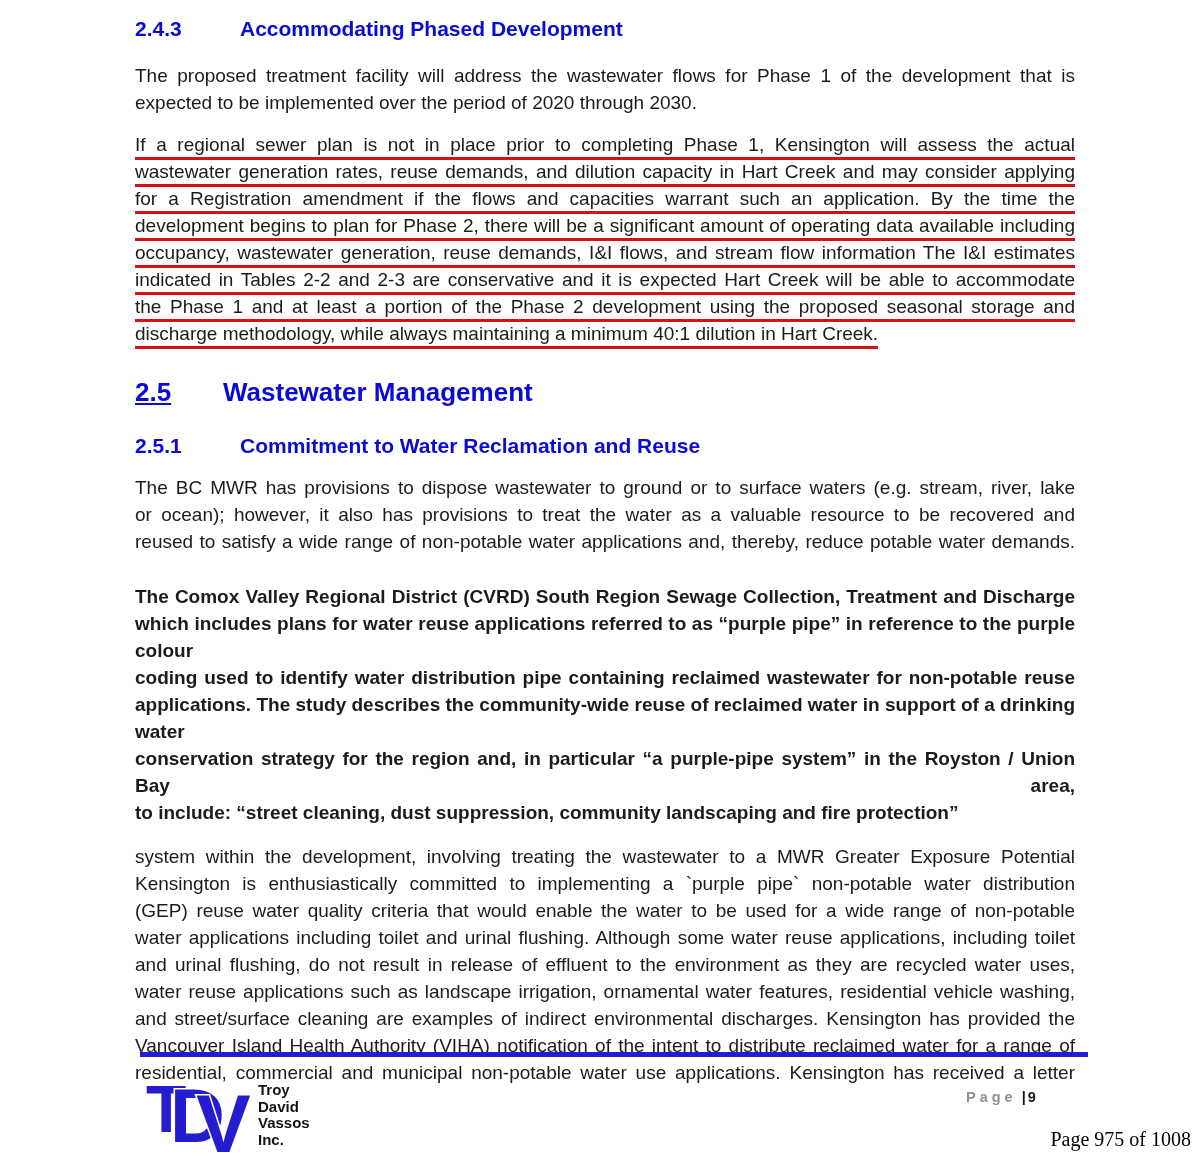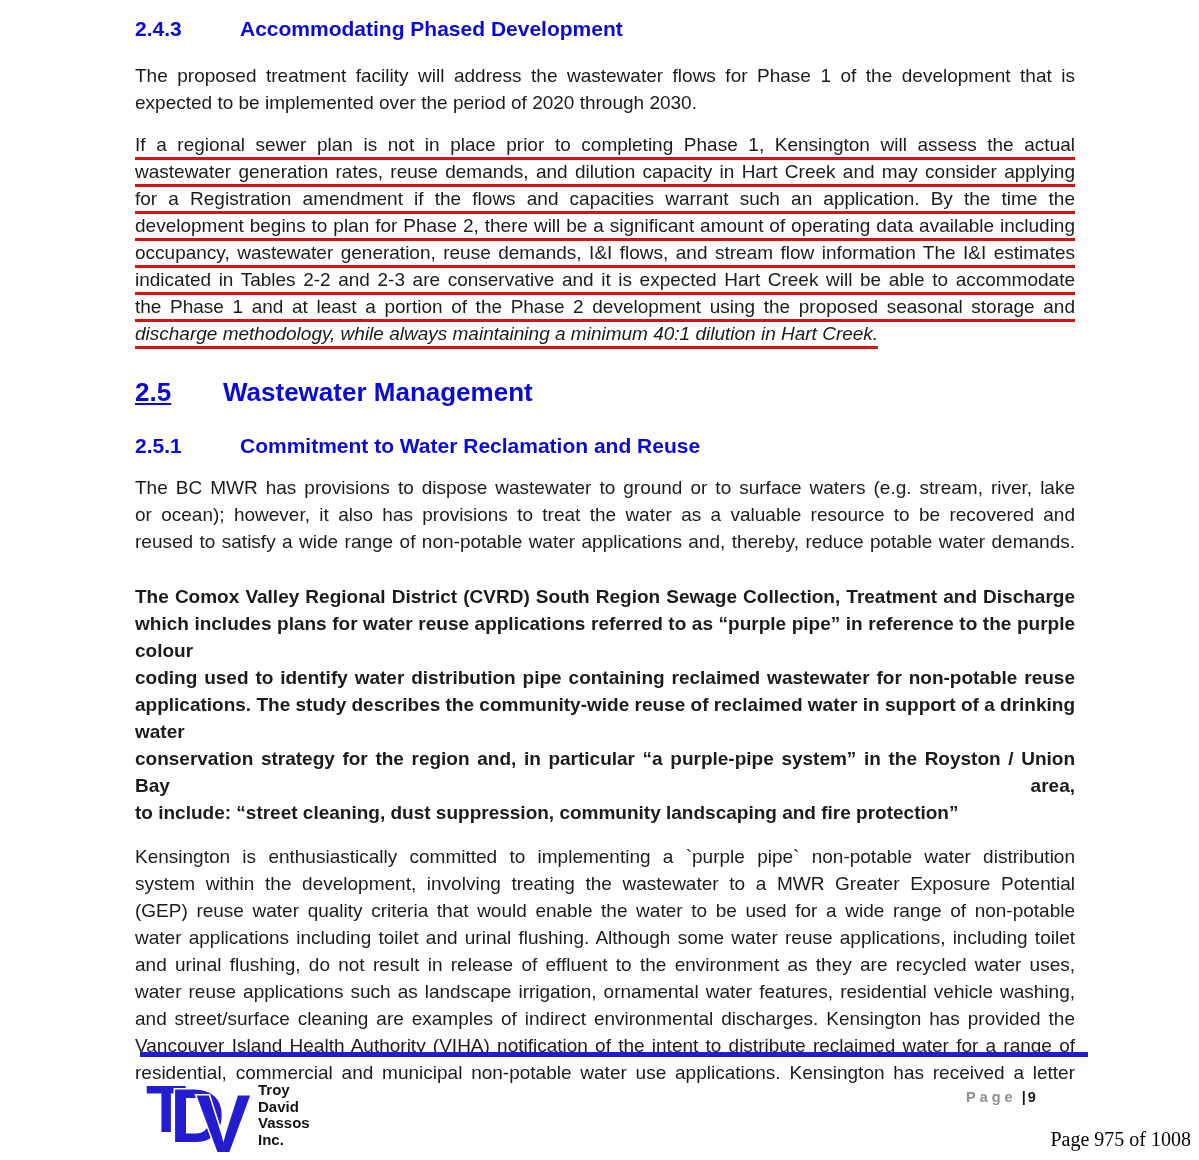--- a/index.html
+++ b/index.html
@@ -13,21 +13,21 @@
   .h-sub{font-size:21px;line-height:26px;}
   .h-sub .hnum{width:105px;flex:none;}
   .h-main{font-size:26px;line-height:31px;}
   .h-main .hnum{width:88px;flex:none;text-decoration:underline;}
   
   .para{margin:0;}
   .line{font-size:19px;line-height:27px;}
   .just{text-align:justify;text-align-last:justify;}
   .redline{line-height:24px;border-bottom:3px solid #d41414;}
   .red-last-wrap{line-height:24px;padding-bottom:3px;}
-  .red-last{display:inline-block;border-bottom:3px solid #d41414;font-style:italic;}
+  .red-last{display:inline-block;border-bottom:3px solid #d41414;}
   
   .mt-p1{margin-top:20px;}
   .mt-p2{margin-top:17px;}
   .mt-h25{margin-top:25px;}
   .mt-h251{margin-top:25px;}
   .mt-p3{margin-top:15px;}
   .mt-p4{margin-top:28px;font-weight:bold;}
   .mt-p5{margin-top:17px;}
   
   .footer-rule{position:absolute;left:140px;top:1052px;width:948px;height:5px;background:#241dcf;}
@@ -83,22 +83,22 @@
   <div class="para mt-p4">
     <div class="line just">The Comox Valley Regional District (CVRD) South Region Sewage Collection, Treatment and Discharge</div>
     <div class="line just">which includes plans for water reuse applications referred to as “purple pipe” in reference to the purple colour</div>
     <div class="line just">coding used to identify water distribution pipe containing reclaimed wastewater for non-potable reuse</div>
     <div class="line just">applications.  The study describes the community-wide reuse of reclaimed water in support of a drinking water</div>
     <div class="line just">conservation strategy for the region and, in particular “a purple-pipe system” in the Royston / Union Bay area,</div>
     <div class="line">to include: “street cleaning, dust suppression, community landscaping and fire protection”</div>
   </div>
 
   <div class="para mt-p5">
+    <div class="line just">system within the development, involving treating the wastewater to a MWR Greater Exposure Potential</div>
     <div class="line just">Kensington is enthusiastically committed to implementing a `purple pipe` non-potable water distribution</div>
-    <div class="line just">system within the development, involving treating the wastewater to a MWR Greater Exposure Potential</div>
     <div class="line just">(GEP) reuse water quality criteria that would enable the water to be used for a wide range of non-potable</div>
     <div class="line just">water applications including toilet and urinal flushing.  Although some water reuse applications, including toilet</div>
     <div class="line just">and urinal flushing, do not result in release of effluent to the environment as they are recycled water uses,</div>
     <div class="line just">water reuse applications such as landscape irrigation, ornamental water features, residential vehicle washing,</div>
     <div class="line just">and street/surface cleaning are examples of indirect environmental discharges.  Kensington has provided the</div>
     <div class="line just">Vancouver Island Health Authority (VIHA) notification of the intent to distribute reclaimed water for a range of</div>
     <div class="line just">residential, commercial and municipal non-potable water use applications.  Kensington has received a letter</div>
   </div>
 
 </div>

